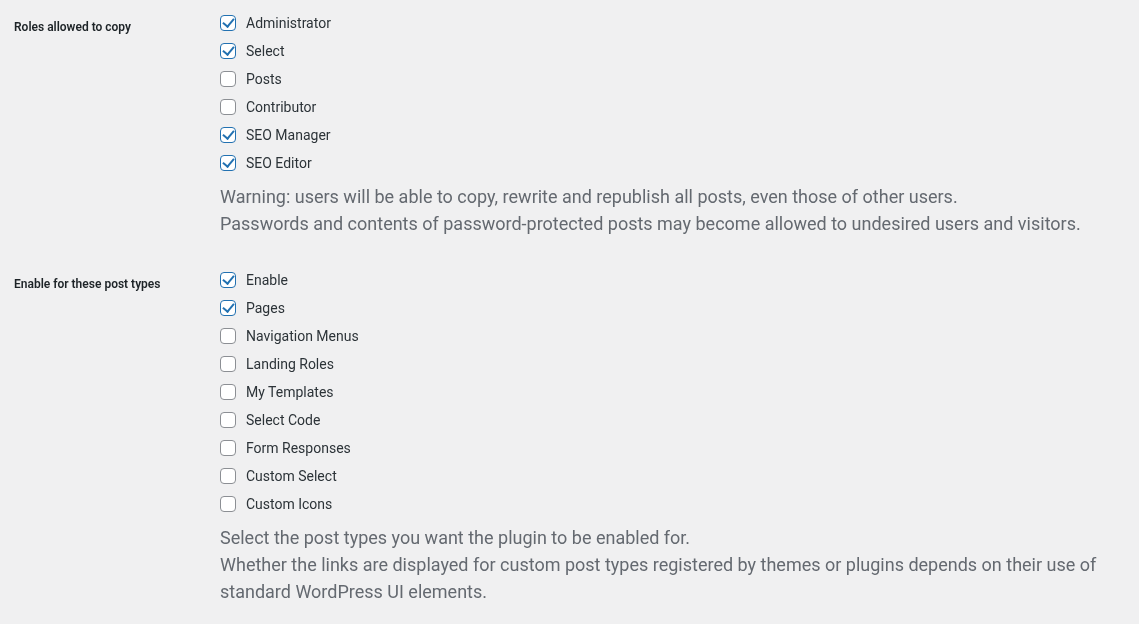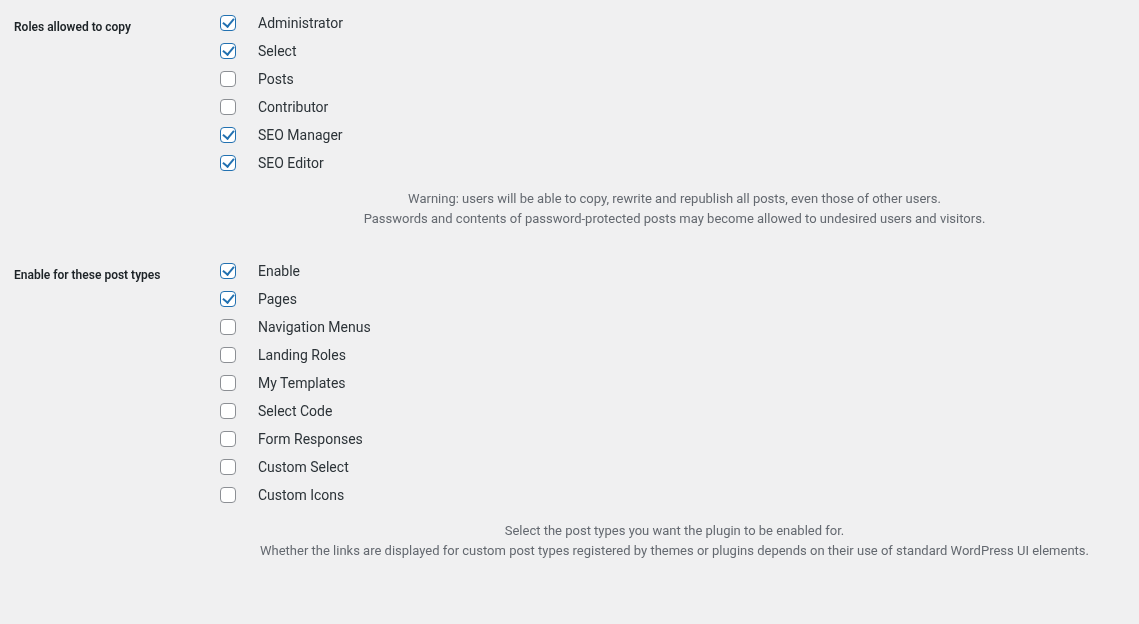--- a/index.html
+++ b/index.html
@@ -26,27 +26,26 @@
       padding: 15px 10px 20px 0;
       vertical-align: top;
     }
     .checkbox-row {
       display: flex;
       align-items: center;
       margin-bottom: 12px;
     }
     .description {
       color: #646970;
-      font-size: 13px;
-      margin-top: 18px;
+      font-size: 18px;
+      margin-top: 6px;
       line-height: 1.5;
-      text-align: center;
     }
     .checkbox-label {
-      margin-left: 22px;
+      margin-left: 10px;
       font-size: 14px;
       color: #2c3338;
       cursor: pointer;
     }
     input[type="checkbox"] {
       appearance: none;
       -webkit-appearance: none;
       width: 16px;
       height: 16px;
       border: 1px solid #8c8f94;

